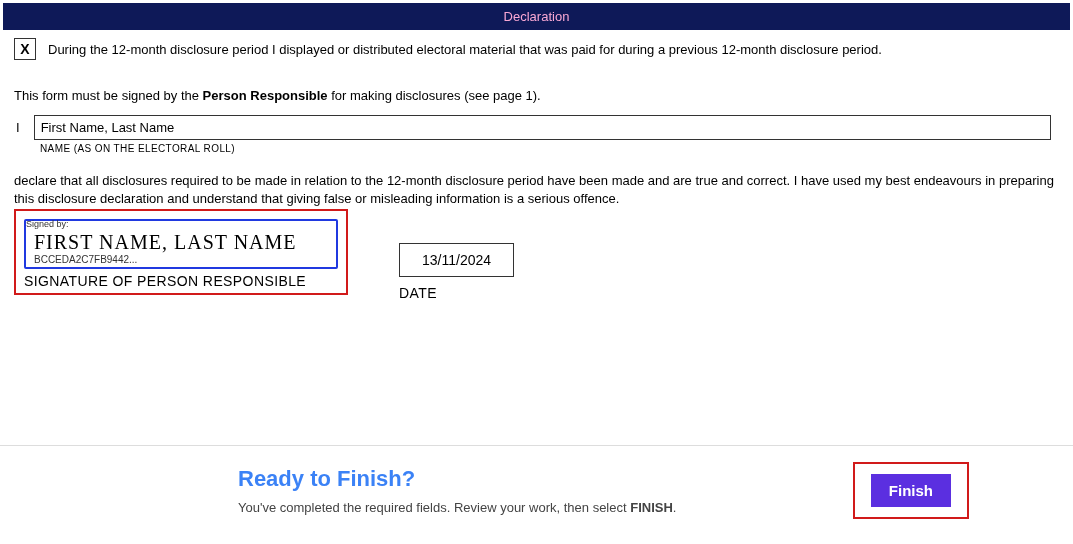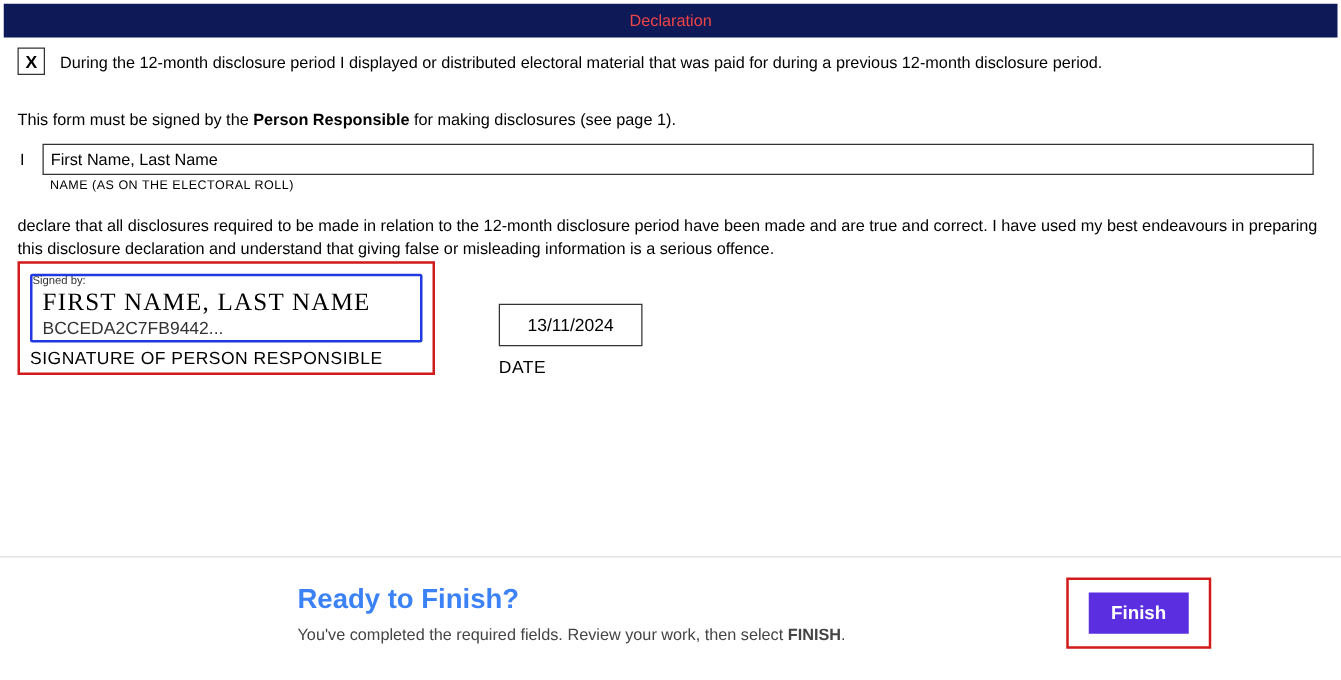--- a/index.html
+++ b/index.html
@@ -9,21 +9,21 @@
     }
     body {
       font-family: Arial, Helvetica, sans-serif;
       font-size: 13px;
       width: 1073px;
       background: #fff;
       color: #000;
     }
     .header-bar {
       background: #0e1958;
-      color: #ef4444;
+      color: #f9a8d4;
       text-align: center;
       padding: 6px 0;
       font-size: 13px;
       margin: 3px 3px 8px 3px;
     }
     .content {
       padding: 0 14px;
     }
     .disclosure-period {
       margin-bottom: 18px;
@@ -100,21 +100,21 @@
       color: #333;
     }
     .signature-script {
       font-family: "Brush Script MT", "Comic Sans MS", cursive;
       font-size: 20px;
       letter-spacing: 1px;
       padding-top: 8px;
       white-space: nowrap;
     }
     .signed-hash {
-      font-size: 14px;
+      font-size: 10px;
       color: #333;
     }
     .sig-caption {
       font-size: 14px;
       letter-spacing: 0.4px;
       margin-top: 4px;
     }
     .date-col {
       display: flex;
       flex-direction: column;

